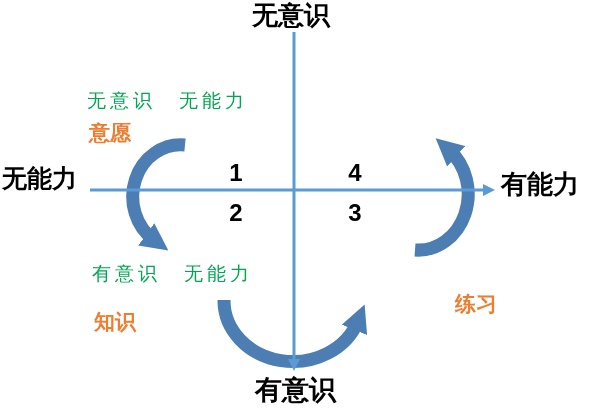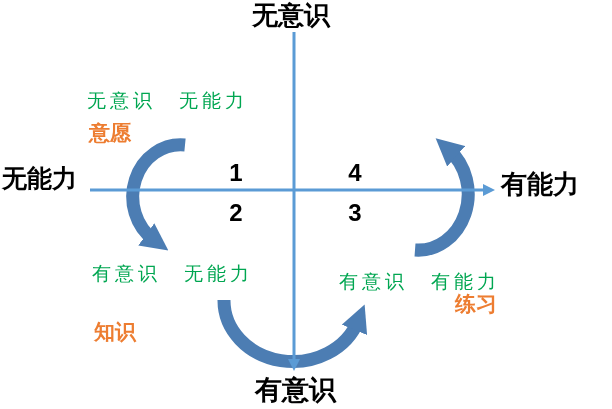--- a/index.html
+++ b/index.html
@@ -25,21 +25,21 @@
   .n3{left:345px;top:200px;}
   .phrase{font-size:19px;font-weight:normal;letter-spacing:4px;}
   .green{color:var(--green);}
   .red{color:var(--red);}
   .p1{left:87px;top:91px;}
   .p2{left:92px;top:264px;}
   .p3{left:339px;top:272px;}
   .p4{left:336px;top:91px;}
   .tag{font-size:21px;font-weight:bold;color:var(--orange);text-align:center;}
   .g1{left:89px;top:121px;}
-  .g2{left:94px;top:320px;}
+  .g2{left:94px;top:310px;}
   .g3{left:455px;top:292px;}
   .note{left:498px;top:96px;font-size:15px;font-weight:600;color:var(--text);}
   .flow{stroke:var(--arrow);stroke-width:13;fill:none;}
   .axis{stroke:var(--axis);stroke-width:3;fill:none;}
   #mFlow path{fill:var(--arrow);}
   #mAxis path{fill:var(--axis);}
 </style>
 </head>
 <body>
 
@@ -68,20 +68,19 @@
   <div class="abs axis-label t-bottom">有意识</div>
   <div class="abs axis-label t-right">有能力</div>
 
   <div class="abs num n1">1</div>
   <div class="abs num n2">2</div>
   <div class="abs num n3">3</div>
   <div class="abs num n4">4</div>
 
   <div class="abs phrase green p1">无意识　无能力</div>
   <div class="abs phrase green p2">有意识　无能力</div>
-  <div class="abs phrase green p3">有意识　有能力</div>
 
   <div class="abs tag g1">意愿</div>
   <div class="abs tag g2">知识</div>
   <div class="abs tag g3">练习</div>
 
 
 </div>
 
 </body></html>

